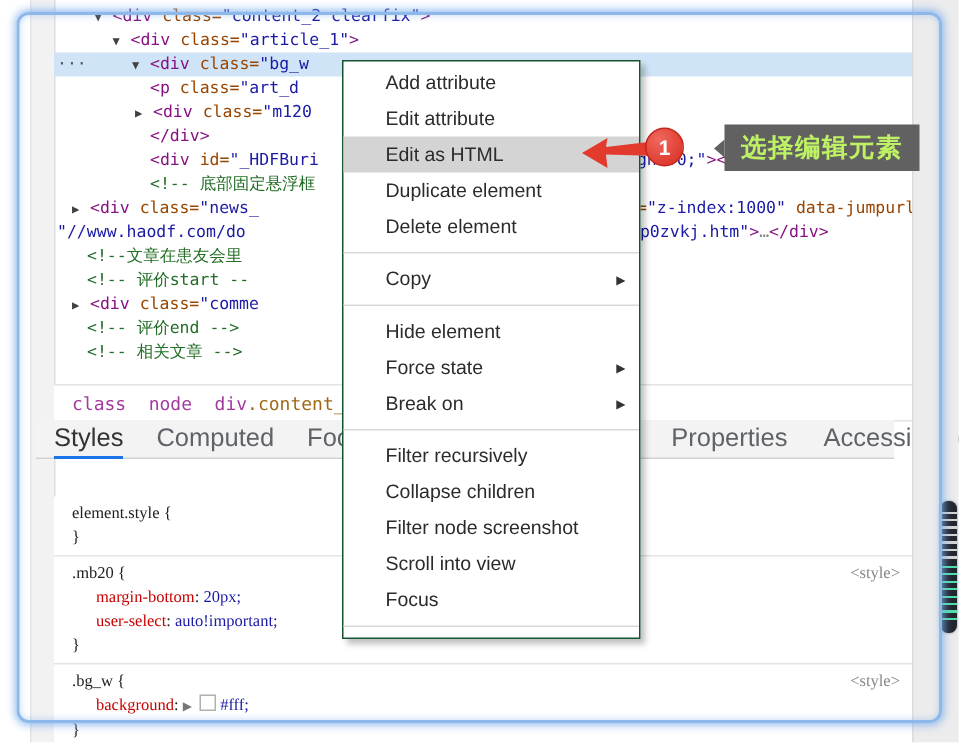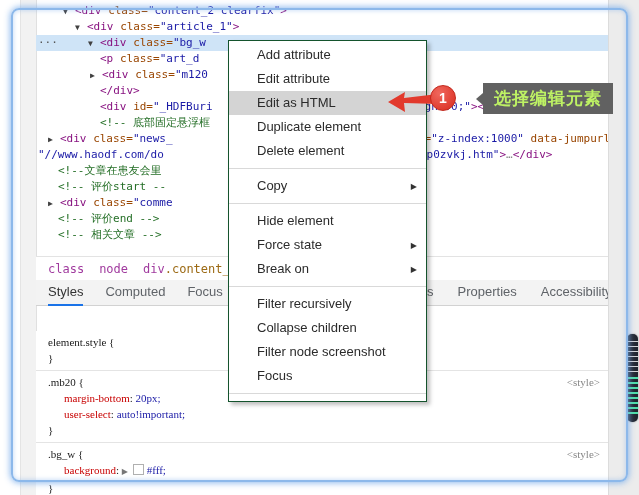--- a/index.html
+++ b/index.html
@@ -23,22 +23,22 @@
   .tk-comment{color:var(--comment)} .tk-ell{color:#888}
 
   
   #crumb-bar{position:absolute;left:36px;top:256px;width:572px;height:23px;background:#fff;
              border-top:1px solid #e3e3e3;border-bottom:1px solid #e3e3e3;display:flex;
              align-items:center;padding-left:12px;gap:15px;font-family:"DejaVu Sans Mono",monospace;
              font-size:12px}
   .crumb .c-tag{color:#a03a9e}.crumb .c-cls{color:#9c6a14}
 
   
-  #tabs-bar{position:absolute;left:36px;top:280px;width:572px;height:25px;background:#f3f3f3;
-            border-bottom:1px solid #d2d2d2;font-size:13px;color:#5f6368}
+  #tabs-bar{position:absolute;left:24px;top:280px;width:572px;height:25px;background:#f3f3f3;
+            border-bottom:1px solid #d2d2d2;font-size:17px;color:#5f6368}
   #tabs-left{position:absolute;left:12px;top:0;height:25px;display:flex;gap:22px}
   #tabs-right{position:absolute;left:391px;top:0;height:25px;display:flex;gap:24px}
   .tab{line-height:24px;height:24px;cursor:default}
   .tab.active{color:#333;border-bottom:2px solid var(--accent)}
 
   
   #filter-bar{position:absolute;left:36px;top:306px;width:572px;height:25px;background:#f3f3f3;
               border-bottom:1px solid #e0e0e0}
   #filter-input{position:absolute;left:5px;top:3px;width:432px;height:18px;border:none;background:#fff;
                 border-radius:3px;font-size:12px;padding:0 8px;color:#333;outline:none}
@@ -146,20 +146,21 @@
       <div class="menu-sep"></div>
       <div class="menu-item">Copy<span class="submenu-arrow">▶</span></div>
       <div class="menu-sep"></div>
       <div class="menu-item">Hide element</div>
       <div class="menu-item">Force state<span class="submenu-arrow">▶</span></div>
       <div class="menu-item">Break on<span class="submenu-arrow">▶</span></div>
       <div class="menu-sep"></div>
       <div class="menu-item">Filter recursively</div>
       <div class="menu-item">Collapse children</div>
       <div class="menu-item">Filter node screenshot</div>
+      <div class="menu-item">Scroll into view</div>
       <div class="menu-item">Focus</div>
       <div class="menu-sep"></div>
     </div>
 
   <div id="highlight-rect"></div>
   <svg id="annotation-arrow" width="52" height="24" viewBox="0 0 52 24">
     <polygon points="1,14 18,4 17,10 51,6 51,16 17,15 18,24" fill="#e23a2d"></polygon>
   </svg>
   <div id="step-badge">1</div>
   <div id="annotation-tooltip">选择编辑元素</div>

